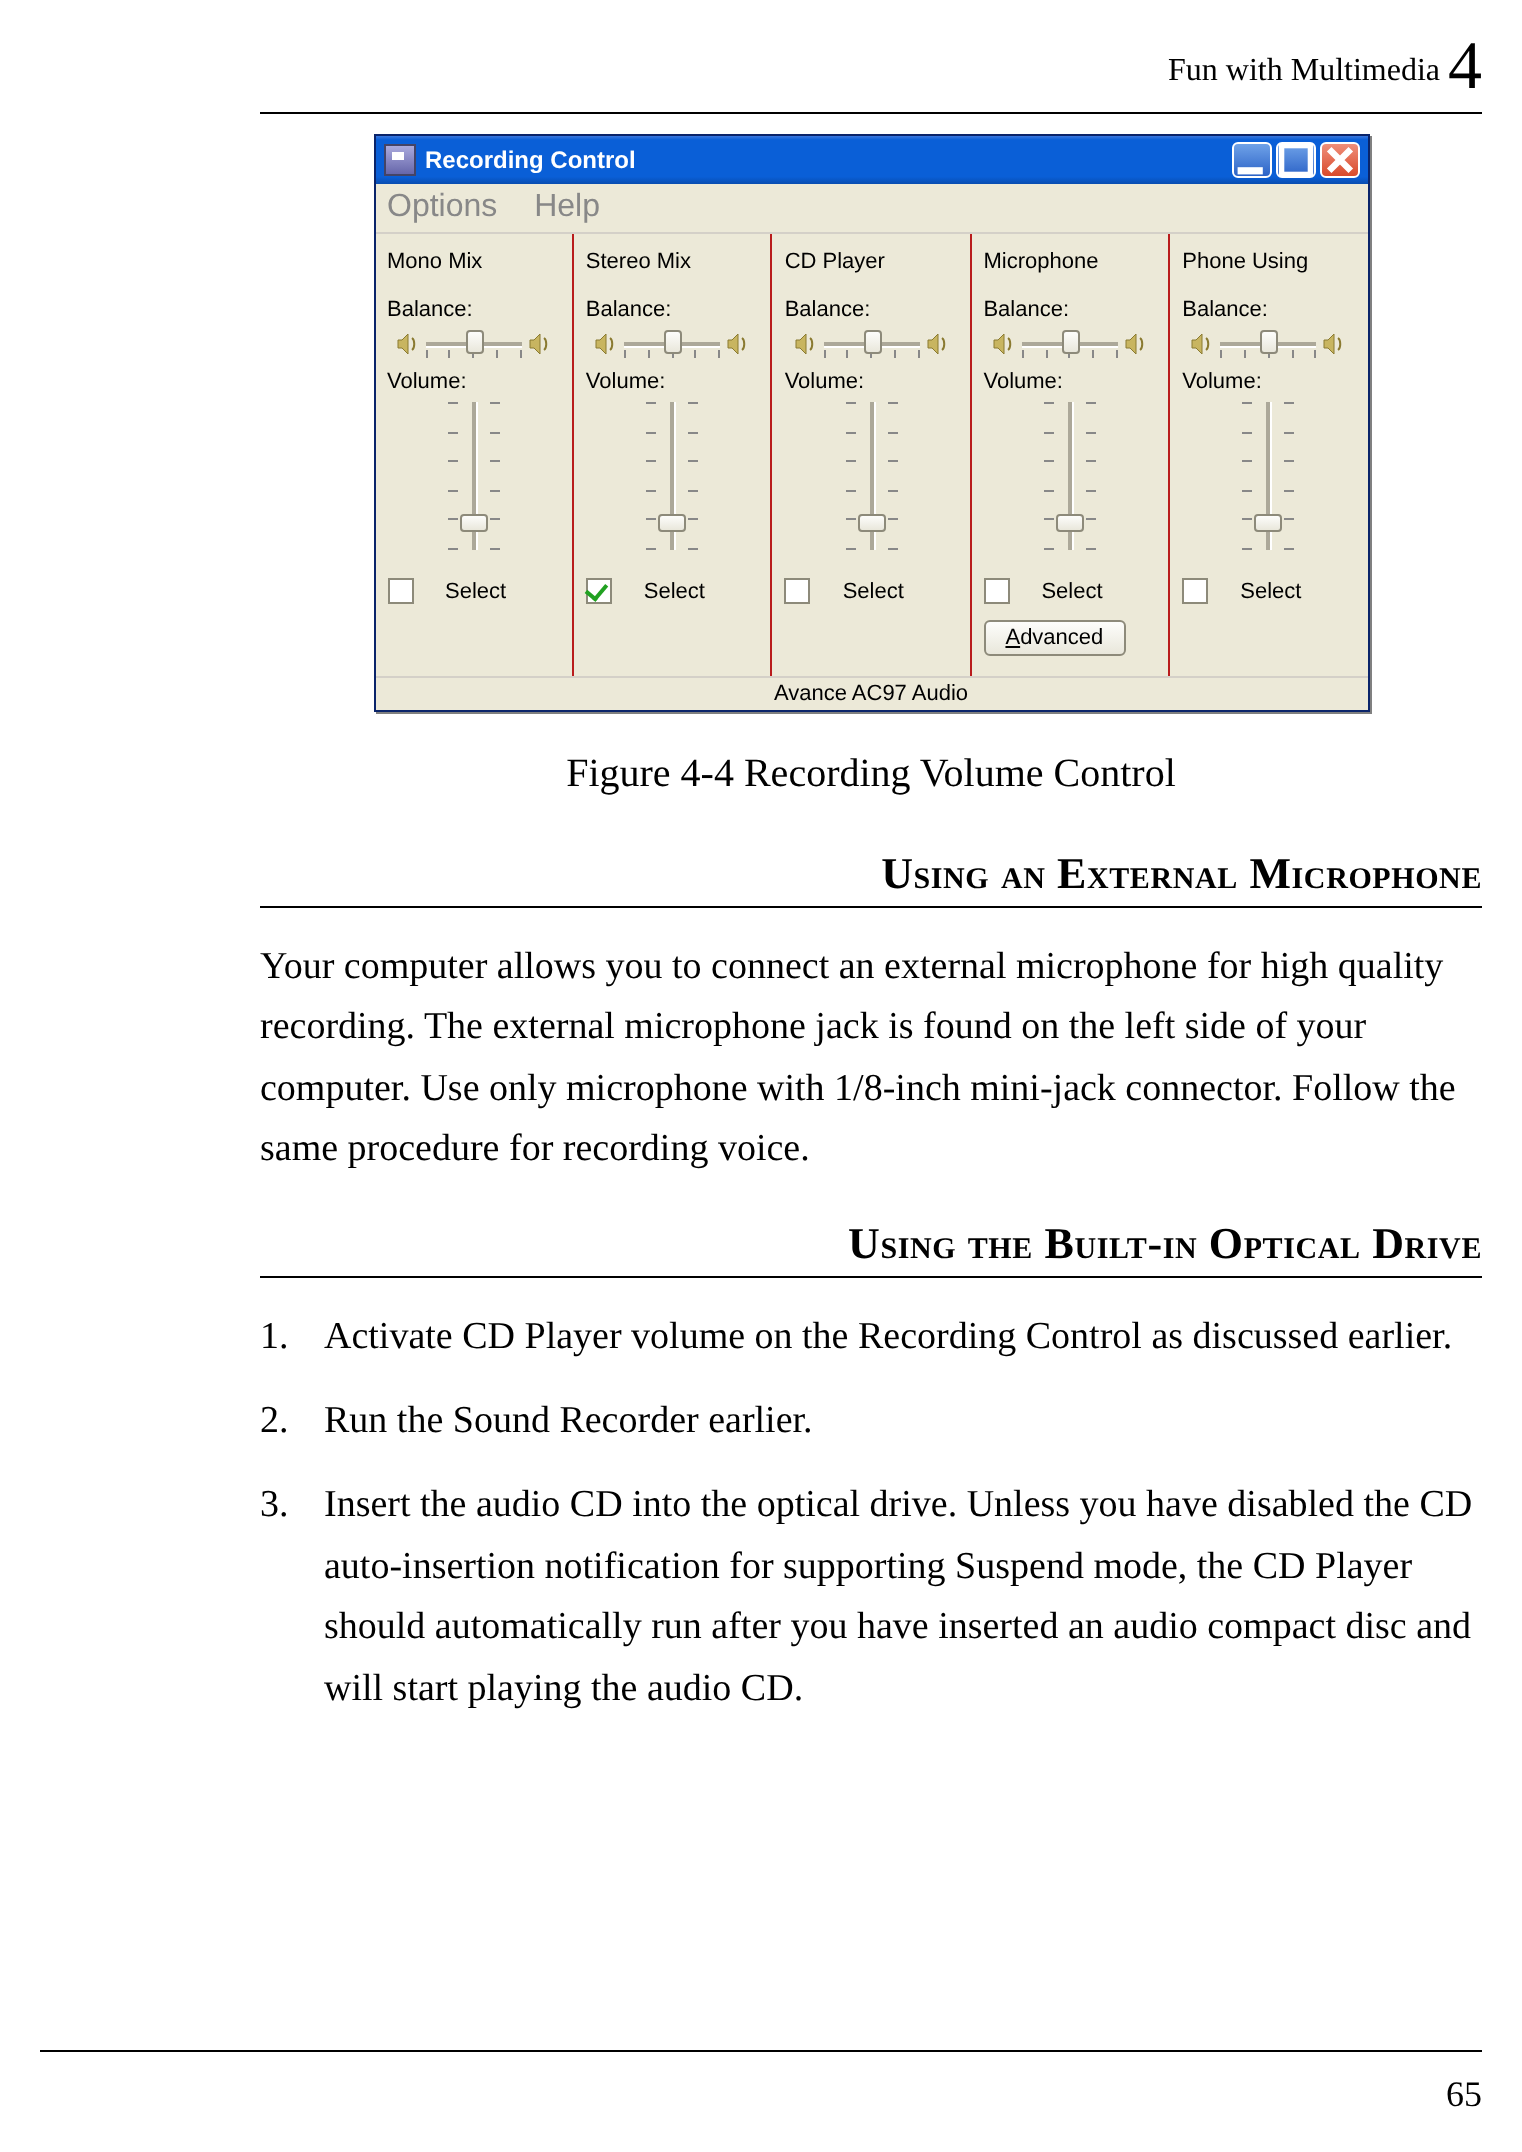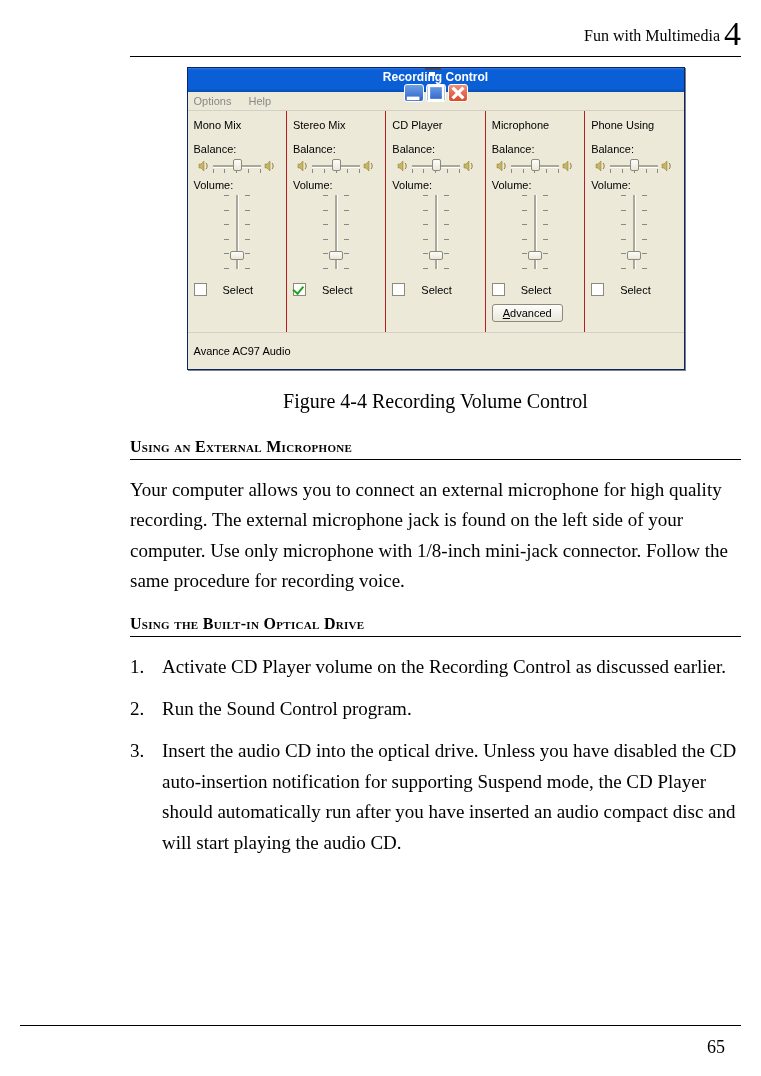--- a/index.html
+++ b/index.html
@@ -32,27 +32,28 @@
     text-align: center;
     margin: 10px 0 20px;
   }
   .figure-caption {
     text-align: center;
     font-weight: normal;
     font-size: 20px;
     margin: 12px 0 25px;
   }
   .heading {
-    font-size: 16px;
+    font-size: 22px;
     font-weight: bold;
     font-variant: small-caps;
     letter-spacing: 0.3px;
     border-bottom: 1.5px solid #000;
     padding-bottom: 3px;
     margin: 4px 0 15px;
+    text-align: right;
   }
   .body-text {
     font-size: 19px;
     line-height: 1.6;
     margin: 10px 0 18px;
   }
   .ol {
     font-size: 19px;
     line-height: 1.6;
     padding-left: 0;
@@ -67,21 +68,21 @@
   }
   .hr-bottom {
     position: absolute;
     left: 20px;
     right: 20px;
     bottom: 50px;
     border-top: 1.5px solid #000;
   }
   .page-number {
     position: absolute;
-    right: 36px;
+    right: 20px;
     bottom: 18px;
     font-size: 18px;
   }
 
   
   .win {
     display: inline-block;
     width: 498px;
     text-align: left;
     font-family: Tahoma, Arial, sans-serif;
@@ -91,21 +92,20 @@
     color: #000;
     box-shadow: 1px 1px 0 #808080;
   }
   .titlebar {
     height: 24px;
     background: linear-gradient(#3b77dd, #0a5fd7 8%, #0a5fd7 85%, #084db0);
     display: flex;
     align-items: center;
     padding: 0 4px 0 4px;
     color: #fff;
-    flex-direction: column;
   }
   .title-icon {
     width: 16px; height: 16px;
     background: linear-gradient(#aad, #66a);
     border: 1px solid #446;
     margin-right: 5px;
     position: relative;
   }
   .title-icon::after{
     content:""; position:absolute; left:3px; top:3px; width:6px; height:4px;
@@ -129,21 +129,21 @@
   }
   .win-btn.min, .win-btn.max {
     background: linear-gradient(#6fa2e8,#2c63c7);
   }
   .win-btn.close {
     background: linear-gradient(#f08f7a,#d84a2b);
   }
   .menubar {
     background: #ece9d8;
     padding: 3px 6px;
-    font-size: 11px;
+    font-size: 16px;
     color: #888;
     border-bottom: 1px solid #d4d0c8;
   }
   .menubar span { margin-right: 14px; }
   .channels {
     display: flex;
     background:#ece9d8;
   }
   .chan {
     flex: 1;
@@ -224,23 +224,24 @@
     border:1px solid #8d8a7a;
     background:linear-gradient(#fdfdfb,#e9e7db);
     border-radius:3px;
     font-size:11px;
     display:inline-block;
     text-decoration: underline;
     text-decoration-color: transparent;
   }
   .statusbar{
     border-top:1px solid #d4d0c8;
-    padding:12px 6px;
+    padding:2px 6px;
     font-size:11px;
     background:#ece9d8;
+    text-align:center;
   }
 </style>
 </head>
 <body>
 
 <div class="page">
 
   <div class="running-head">
     <span>Fun with Multimedia</span>
     <span class="chap-num">4</span>
@@ -560,21 +561,21 @@
       <div class="heading">Using an External Microphone</div>
       <div class="body-text">Your computer allows you to connect an external microphone for high quality recording. The external microphone jack is found on the left side of your computer. Use only microphone with 1/8-inch mini-jack connector. Follow the same procedure for recording voice.</div>
       <div class="heading">Using the Built-in Optical Drive</div>
       <div class="ol">
         <div class="li">
           <span class="num">1.</span>
           <span>Activate CD Player volume on the Recording Control as discussed earlier.</span>
         </div>
         <div class="li">
           <span class="num">2.</span>
-          <span>Run the Sound Control program.</span>
+          <span>Run the Sound Recorder earlier.</span>
         </div>
         <div class="li">
           <span class="num">3.</span>
           <span>Insert the audio CD into the optical drive. Unless you have disabled the CD auto-insertion notification for supporting Suspend mode, the CD Player should automatically run after you have inserted an audio compact disc and will start playing the audio CD.</span>
         </div>
       </div>
     </div>
 
   <div class="hr-bottom"></div>
   <div class="page-number">65</div>

